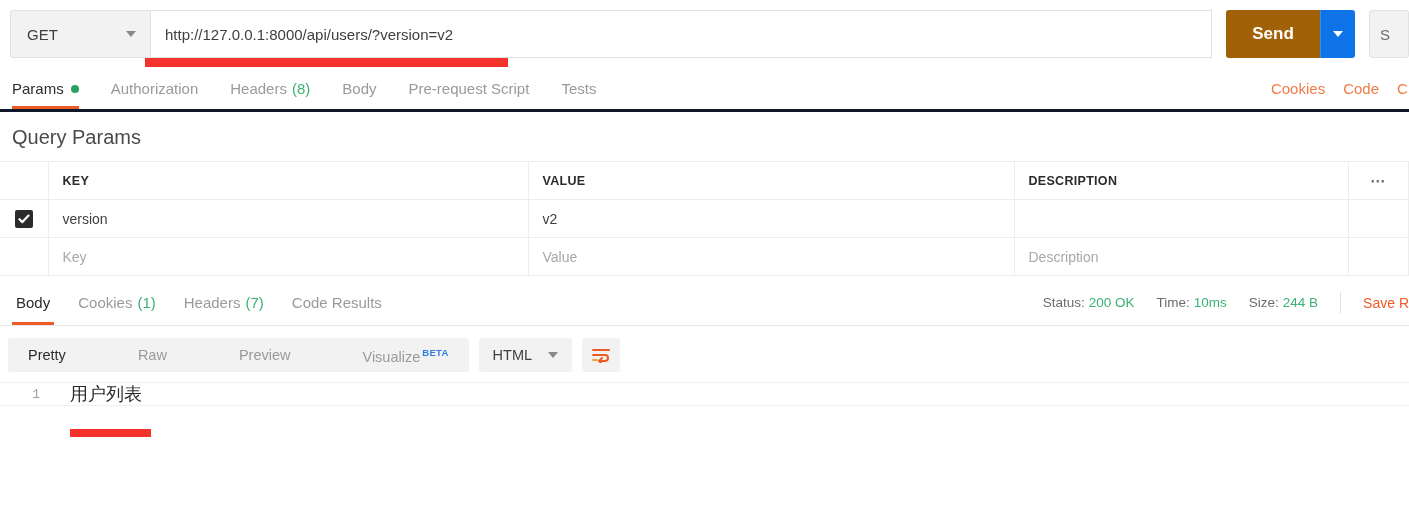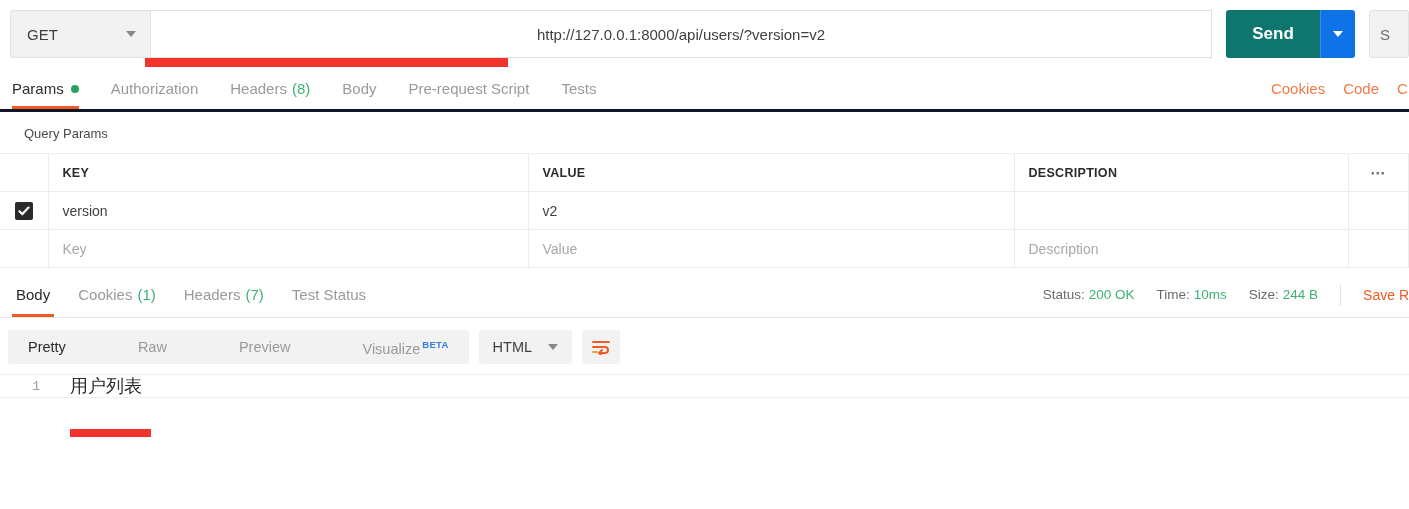--- a/index.html
+++ b/index.html
@@ -54,29 +54,28 @@
     background: #ffffff;
     border: 1px solid #e1e1e1;
     border-left: 1px solid #e1e1e1;
     display: flex;
     align-items: center;
     padding: 0 14px;
     box-sizing: border-box;
     font-size: 15px;
     color: #3f3f3f;
     min-width: 0;
-    justify-content: center;
   }
   .send-wrap {
     display: flex;
     margin-left: 14px;
     height: 48px;
   }
   .send-btn {
-    background: #0f766e;
+    background: #a16207;
     color: #ffffff;
     font-size: 17px;
     font-weight: bold;
     width: 94px;
     height: 48px;
     border: none;
     border-radius: 3px 0 0 3px;
     display: flex;
     align-items: center;
     justify-content: center;
@@ -172,23 +171,22 @@
   .req-tabs-right span { cursor: pointer; white-space: nowrap; }
   .cut-off {
     overflow: hidden;
     width: 12px;
     display: inline-block;
   }
 
   
   .section-title {
     padding: 14px 0 12px 12px;
-    font-size: 13px;
+    font-size: 20px;
     color: #4a4a4a;
-    margin-left: 12px;
   }
   .params-table {
     width: 100%;
     border-collapse: collapse;
     table-layout: fixed;
     border-radius: 10px;
   }
   .params-table th, .params-table td {
     border: 1px solid #ededed;
     border-left: none;
@@ -473,21 +471,21 @@
   </div>
   <div class="resp-tab">
     <span>Cookies</span>
     <span class="count">(1)</span>
   </div>
   <div class="resp-tab">
     <span>Headers</span>
     <span class="count">(7)</span>
   </div>
   <div class="resp-tab">
-    <span>Test Status</span>
+    <span>Code Results</span>
   </div>
 
   <div class="resp-meta">
     <span>
       <span>Status:</span><span class="val">200 OK</span>
     </span>
     <span>
       <span>Time:</span><span class="val">10ms</span>
     </span>
     <span>

